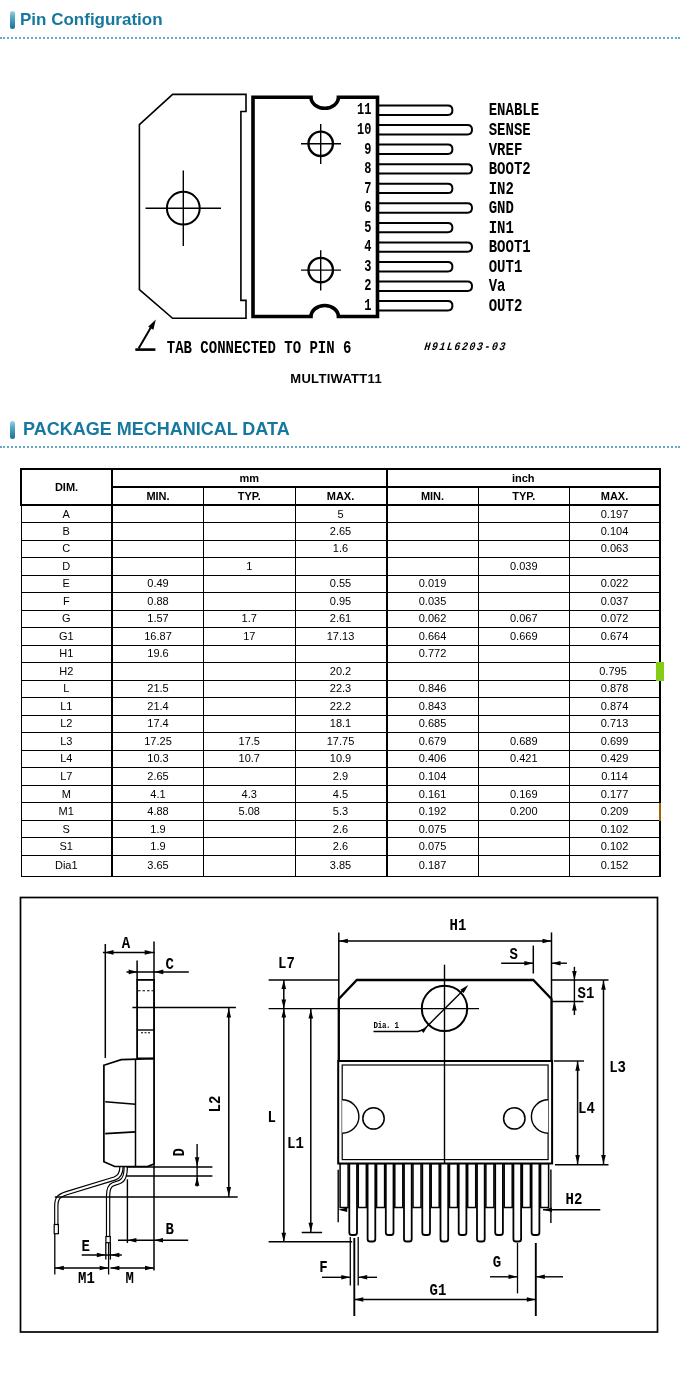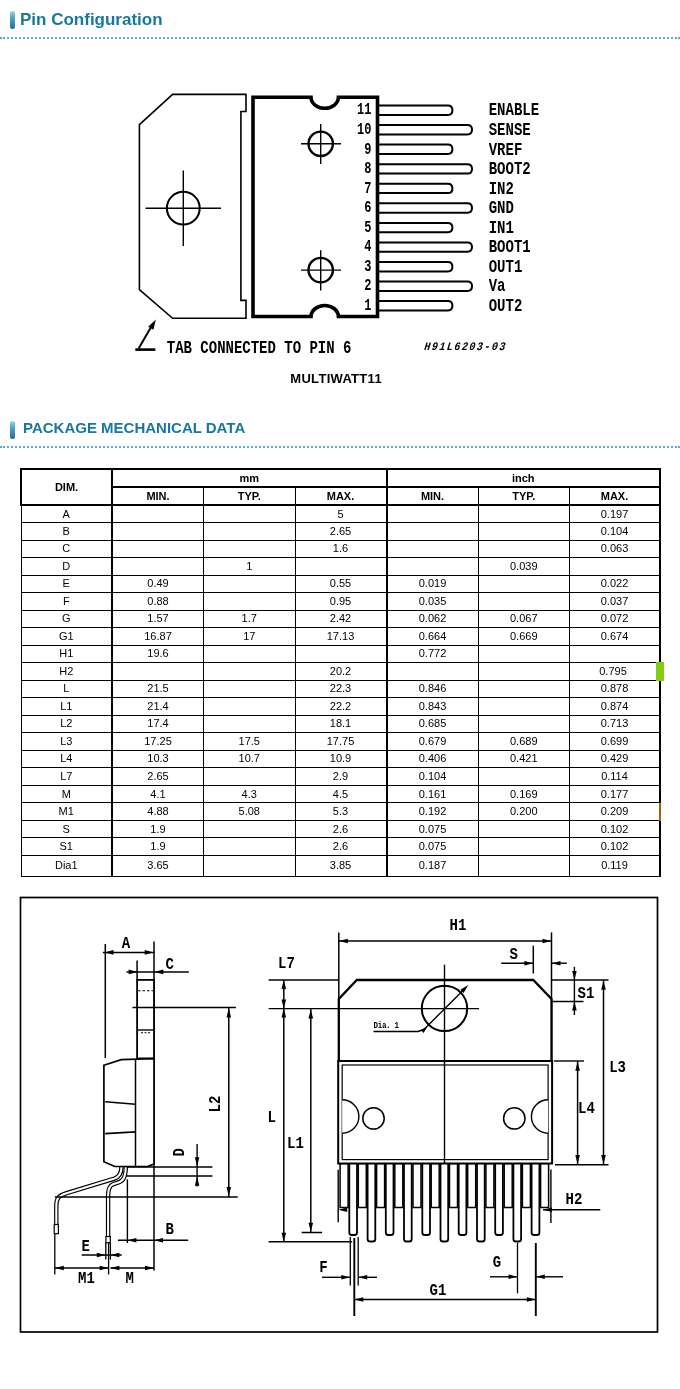--- a/index.html
+++ b/index.html
@@ -110,21 +110,21 @@
       <text style="font-family:'Liberation Mono',monospace;font-weight:bold;font-style:italic;font-size:10px;letter-spacing:1.5px" transform="translate(424,349.5) scale(1,1.15) skewX(-8)">H91L6203-03</text>
     </g>
 
 <g>
       <text style="font-family:'Liberation Sans',sans-serif;font-weight:bold;font-size:13px;letter-spacing:0.3px" x="290.3" y="383">MULTIWATT11</text>
     </g>
   </svg>
 
 <div class="bullet" style="left:10px;top:421px"></div>
 
-<div class="hdrtxt" style="left:23px;top:419px;font-size:15px">PACKAGE MECHANICAL DATA</div>
+<div class="hdrtxt" style="left:23px;top:419px;font-size:18px">PACKAGE MECHANICAL DATA</div>
 
 <div class="dot" style="top:446px"></div>
 
 <div style="position:absolute;left:20px;top:468px">
 <table style="width:639px">
 <colgroup>
         <col style="width:91px">
         <col style="width:91.5px">
         <col style="width:91.5px">
         <col style="width:91.5px">
@@ -197,21 +197,21 @@
           <td></td>
           <td>0.95</td>
           <td class="thick-l">0.035</td>
           <td></td>
           <td style="border-right:2px solid #000">0.037</td>
         </tr>
 <tr style="height:17.52px">
           <td style="border-right:2px solid #000">G</td>
           <td>1.57</td>
           <td>1.7</td>
-          <td>2.42</td>
+          <td>2.61</td>
           <td class="thick-l">0.062</td>
           <td>0.067</td>
           <td style="border-right:2px solid #000">0.072</td>
         </tr>
 <tr style="height:17.52px">
           <td style="border-right:2px solid #000">G1</td>
           <td>16.87</td>
           <td>17</td>
           <td>17.13</td>
           <td class="thick-l">0.664</td>
@@ -326,21 +326,21 @@
           <td></td>
           <td style="border-right:2px solid #000">0.102</td>
         </tr>
 <tr style="height:21px">
           <td style="border-right:2px solid #000">Dia1</td>
           <td>3.65</td>
           <td></td>
           <td>3.85</td>
           <td class="thick-l">0.187</td>
           <td></td>
-          <td style="border-right:2px solid #000">0.119</td>
+          <td style="border-right:2px solid #000">0.152</td>
         </tr>
 </tbody>
     </table>
 </div>
 
 <svg width="680" height="459" viewBox="0 890 680 459" style="top:890px">
 <g>
       <rect x="20.5" y="897.5" width="637" height="434.5" fill="none" stroke="#000" stroke-width="1.7"></rect>
     </g>
 

